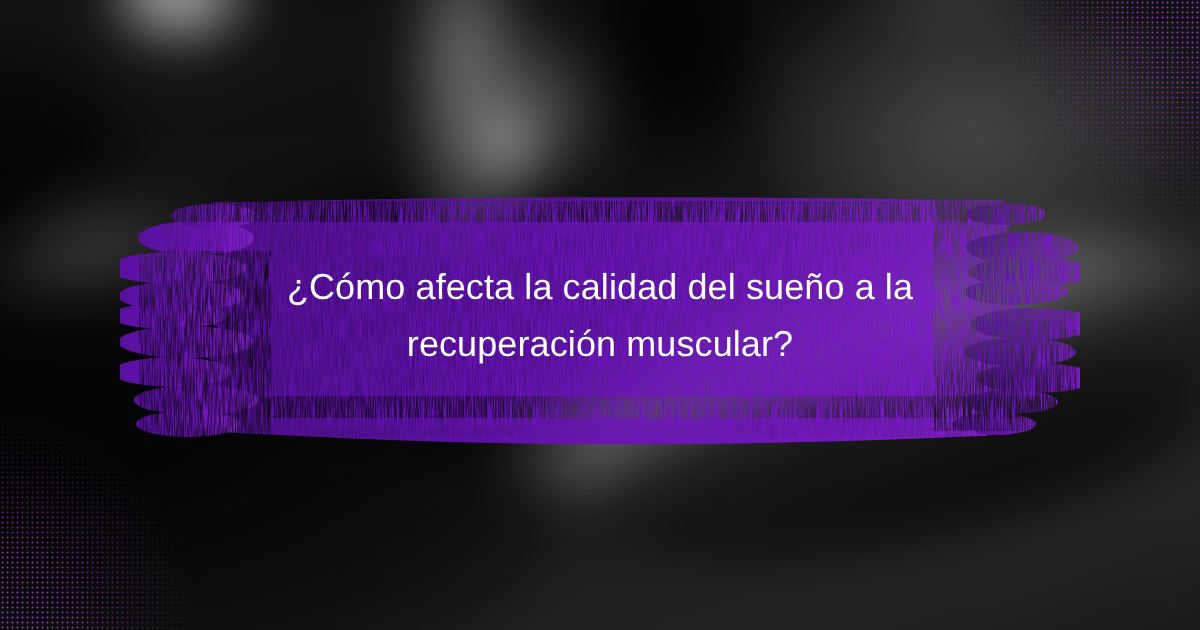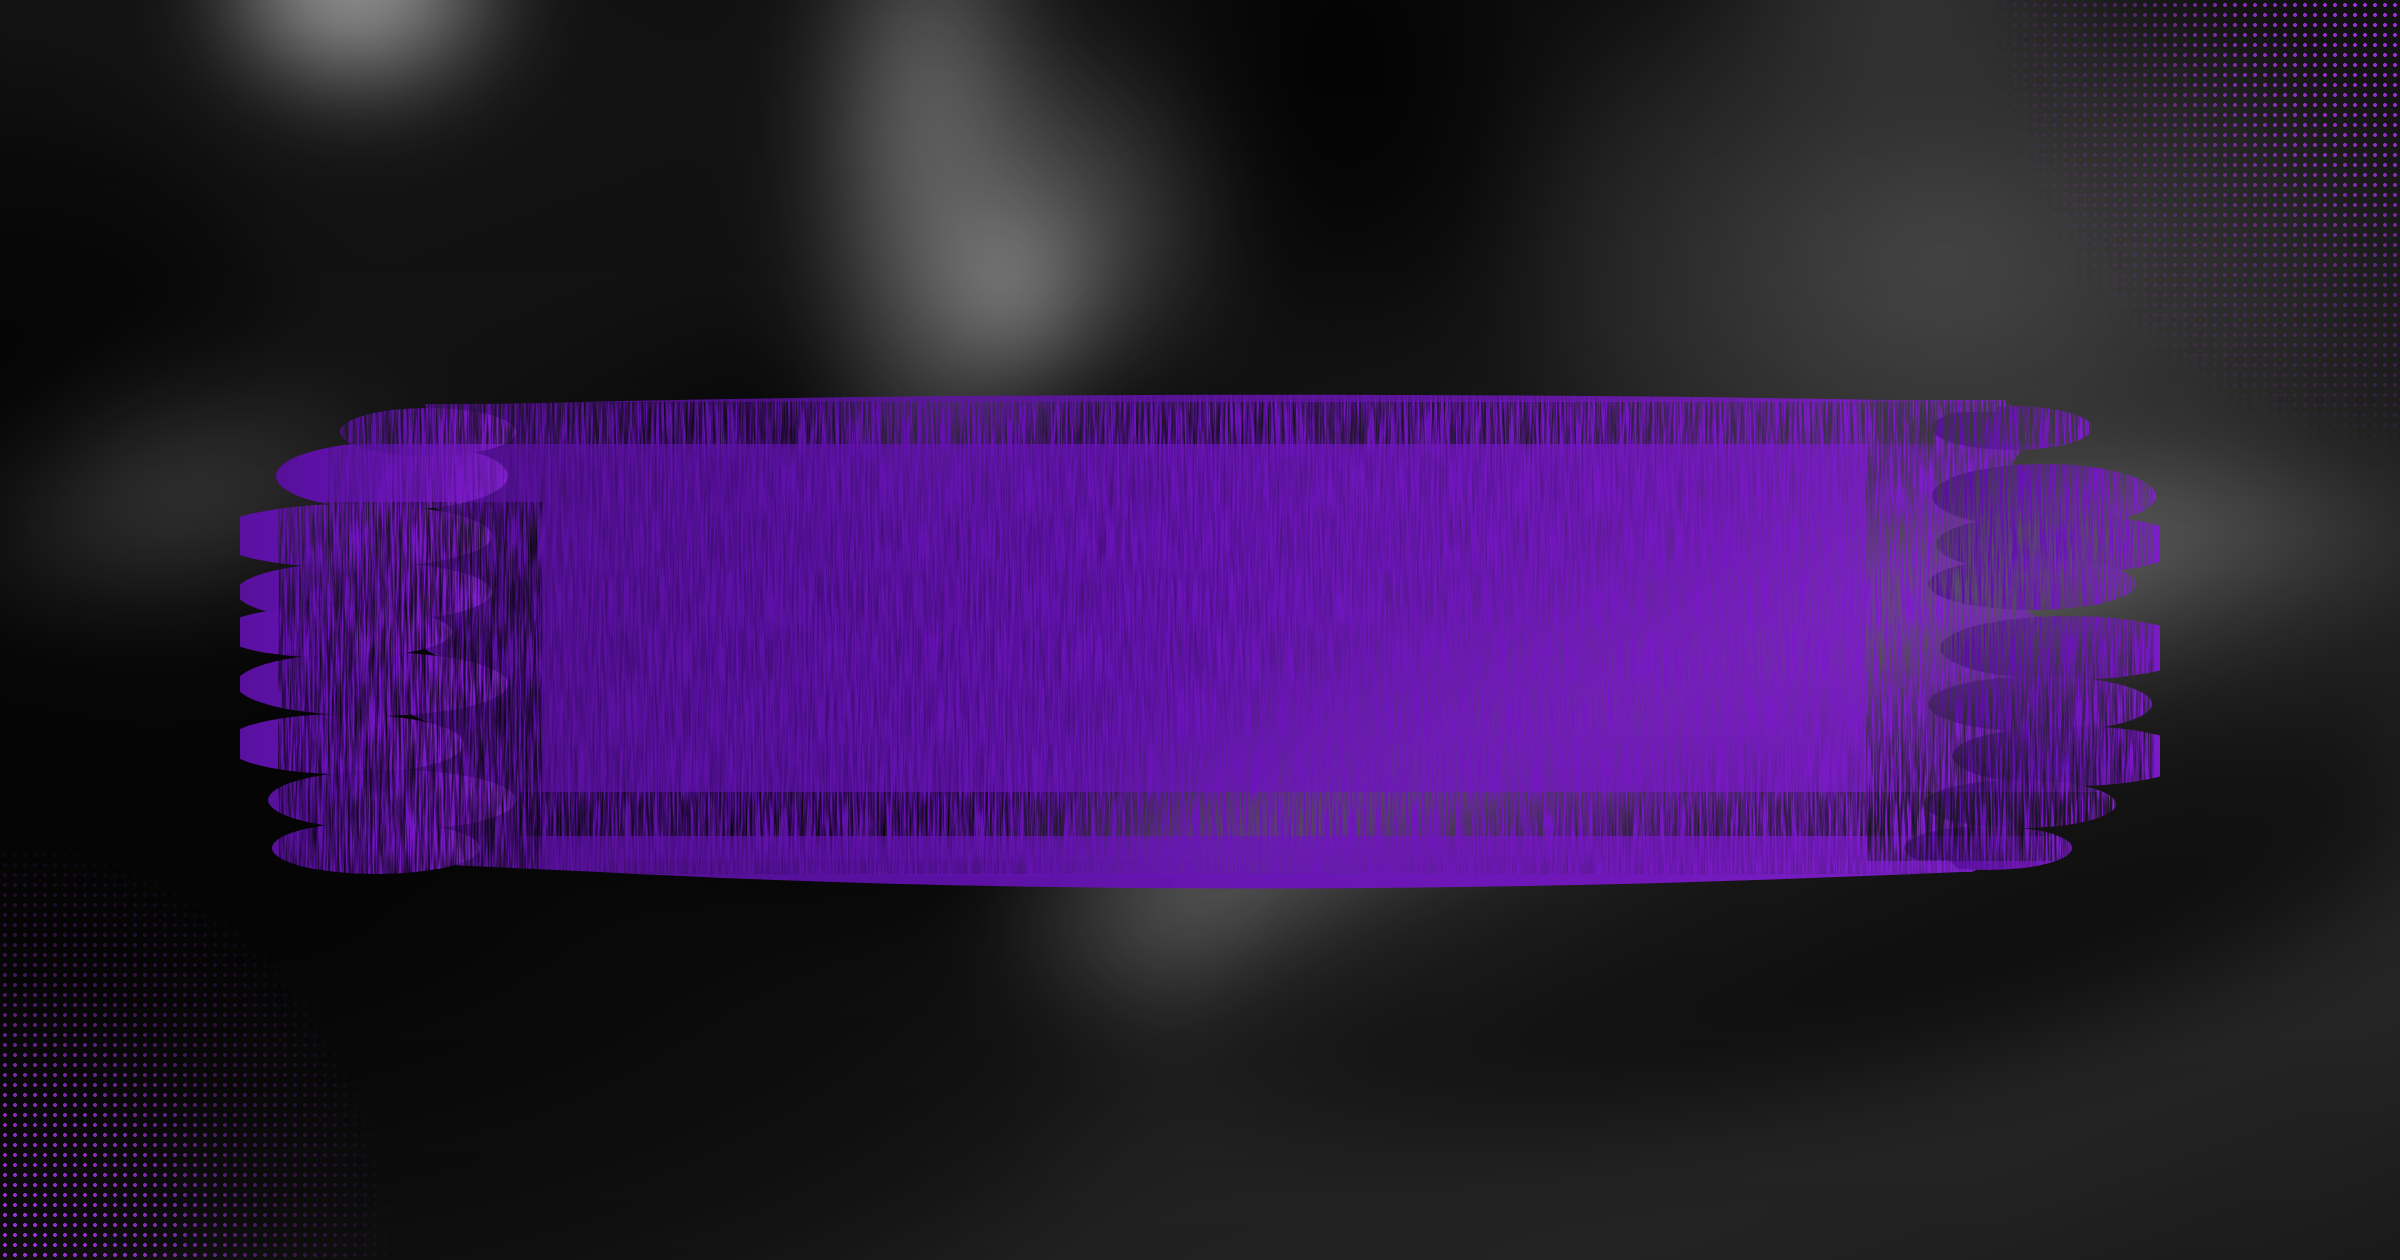--- a/index.html
+++ b/index.html
@@ -294,14 +294,16 @@
         <ellipse cx="1010" cy="402" rx="48" ry="12" fill="url(#brushGrad)"></ellipse>
         <ellipse cx="994" cy="424" rx="42" ry="11" fill="url(#brushGrad)"></ellipse>
 
         <path d="M 300,436 C 520,448 760,446 980,436 L 975,430 L 305,430 Z" fill="url(#brushGrad)" opacity="0.95"></path>
 
         <path d="M 250,202 C 470,196 760,196 1000,201 L 998,206 L 252,207 Z" fill="url(#brushGrad)" opacity="0.9"></path>
       </g>
     </svg>
   </div>
 
+  <div id="headline">¿Cómo afecta la calidad del sueño a la
+recuperación muscular?</div>
 
 </div>
 
 </body></html>

